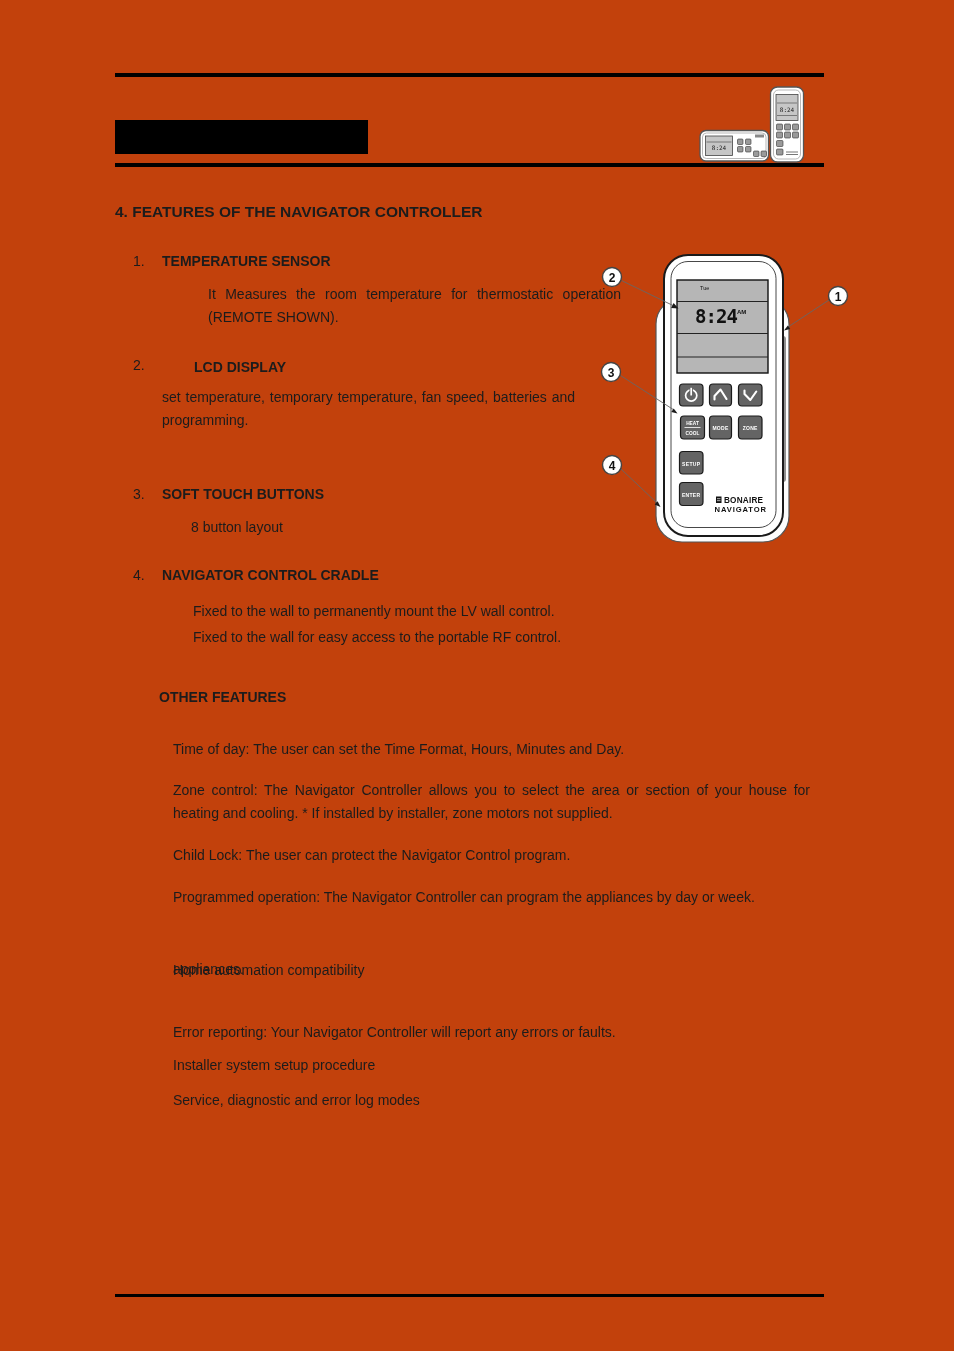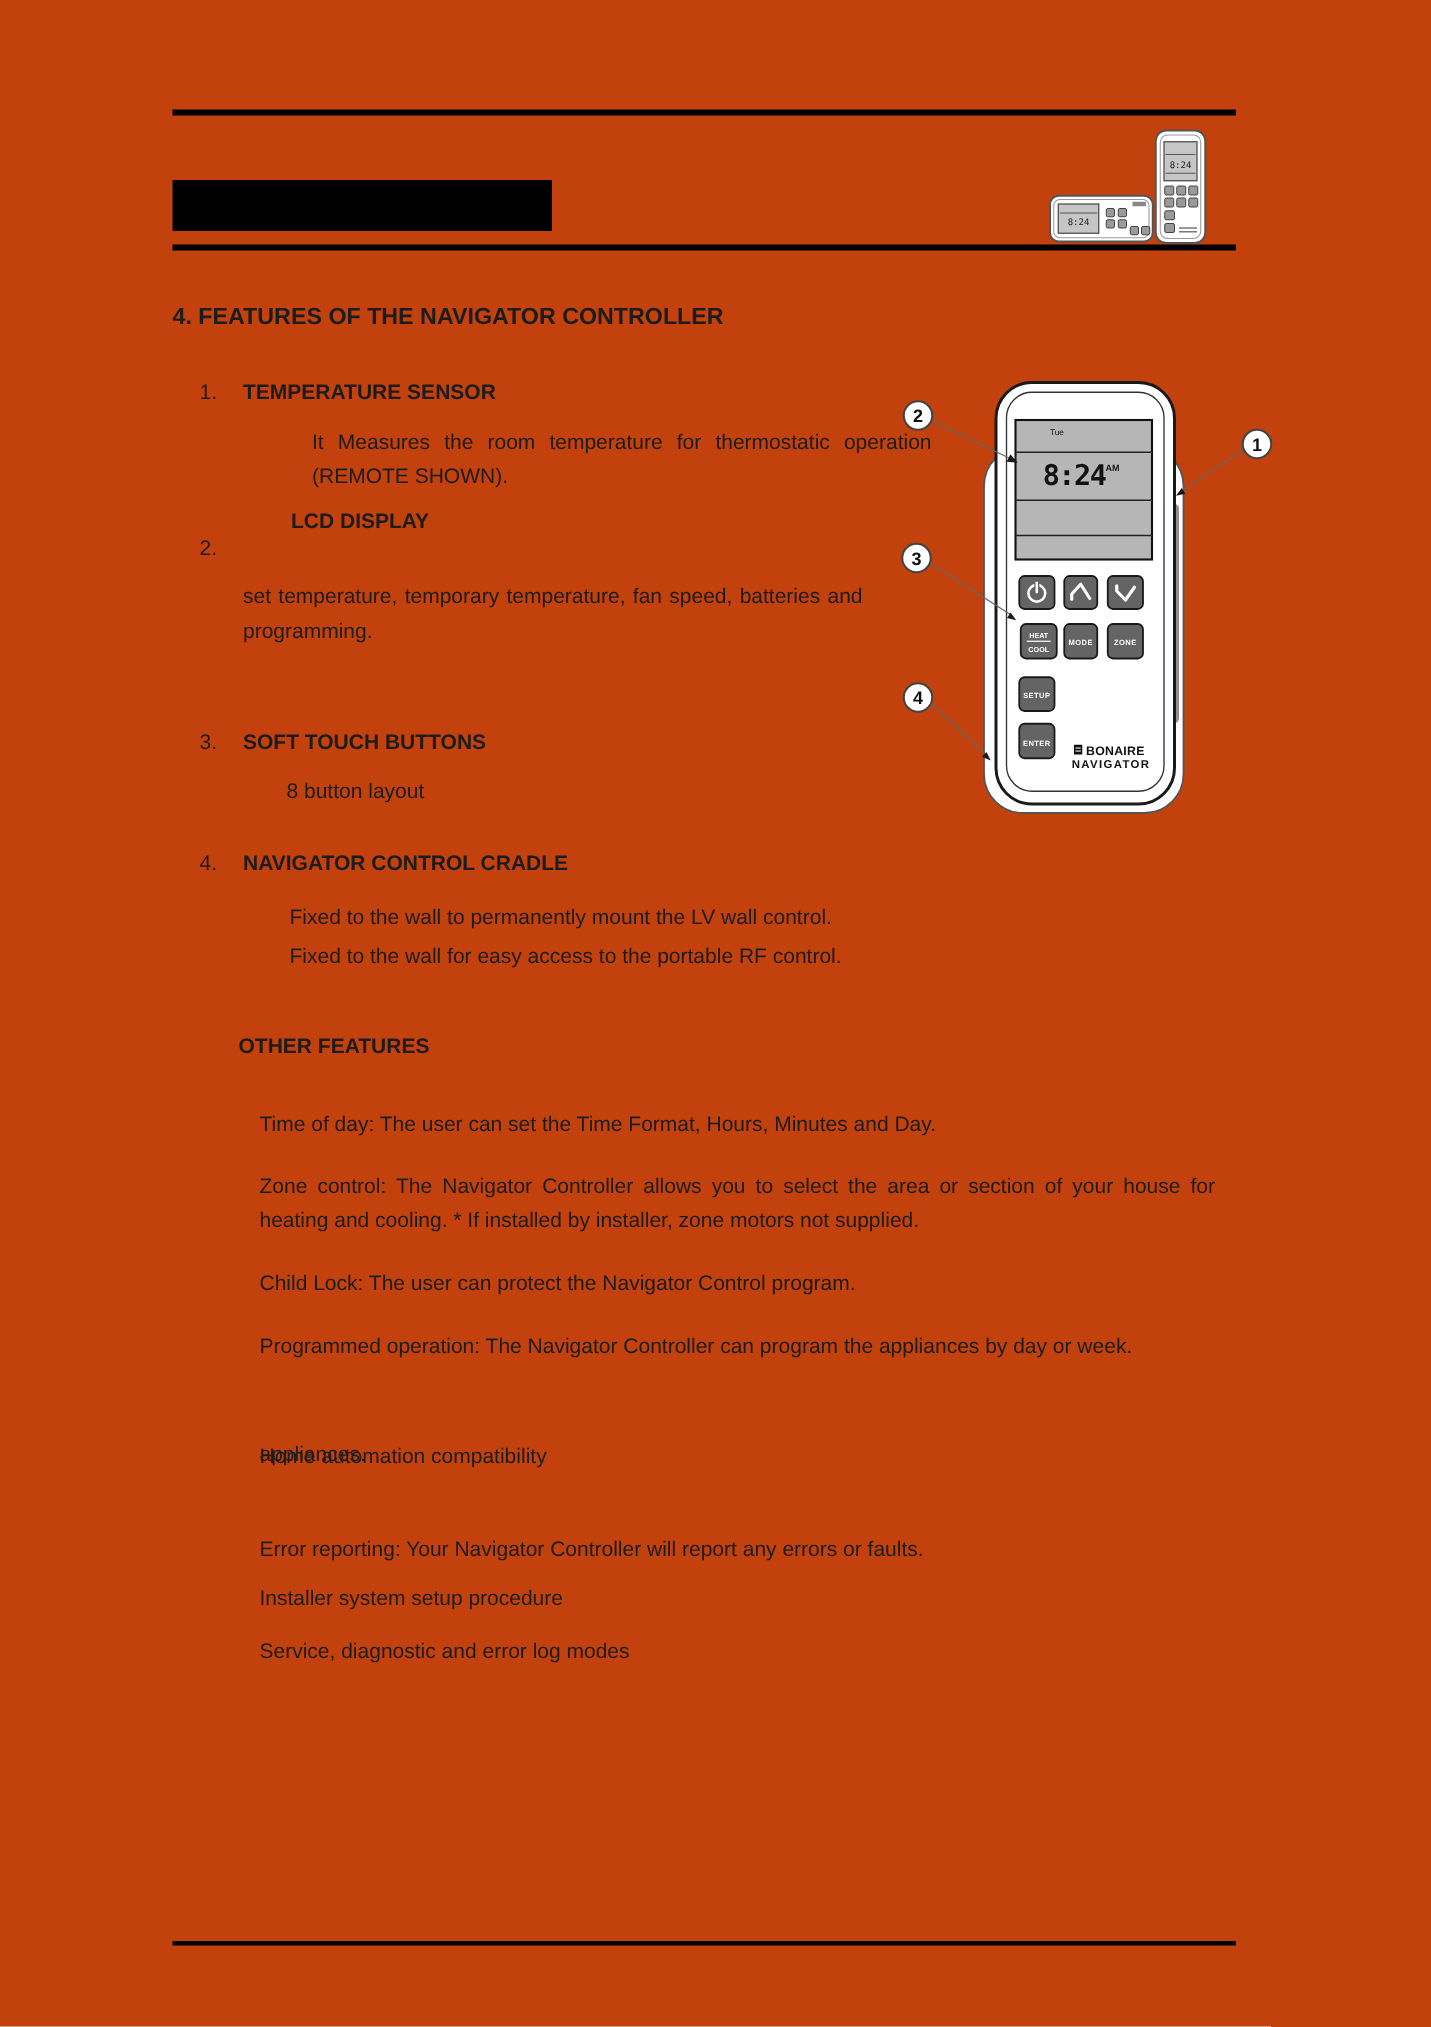--- a/index.html
+++ b/index.html
@@ -72,21 +72,21 @@
   <div class="page-title" style="left:115px; top:203px;">4. FEATURES OF THE NAVIGATOR CONTROLLER</div>
 
   <div class="item-num" style="left:133px; top:253px;">1.</div>
   <div class="item-h" style="left:162px; top:253px;">TEMPERATURE SENSOR</div>
   <div class="col" style="left:162px; top:283px; width:413px;margin-left:46px;">
     <div class="line just">It Measures the room temperature for thermostatic operation</div>
     <div class="line">(REMOTE SHOWN).</div>
   </div>
 
   <div class="item-num" style="left:133px; top:357px;">2.</div>
-  <div class="item-h" style="left:162px; top:339px;padding-left:32px;">LCD DISPLAY</div>
+  <div class="item-h" style="left:162px; top:359px;padding-left:32px;">LCD DISPLAY</div>
   <div class="col" style="left:162px; top:386px; width:413px;">
     <div class="line just">set temperature, temporary temperature, fan speed, batteries and</div>
     <div class="line">programming.</div>
   </div>
 
   <div class="item-num" style="left:133px; top:486px;">3.</div>
   <div class="item-h" style="left:162px; top:486px;">SOFT TOUCH BUTTONS</div>
   <div class="col" style="left:162px; top:516px; width:413px;margin-left:29px;">
     <div class="line">8 button layout</div>
   </div>

